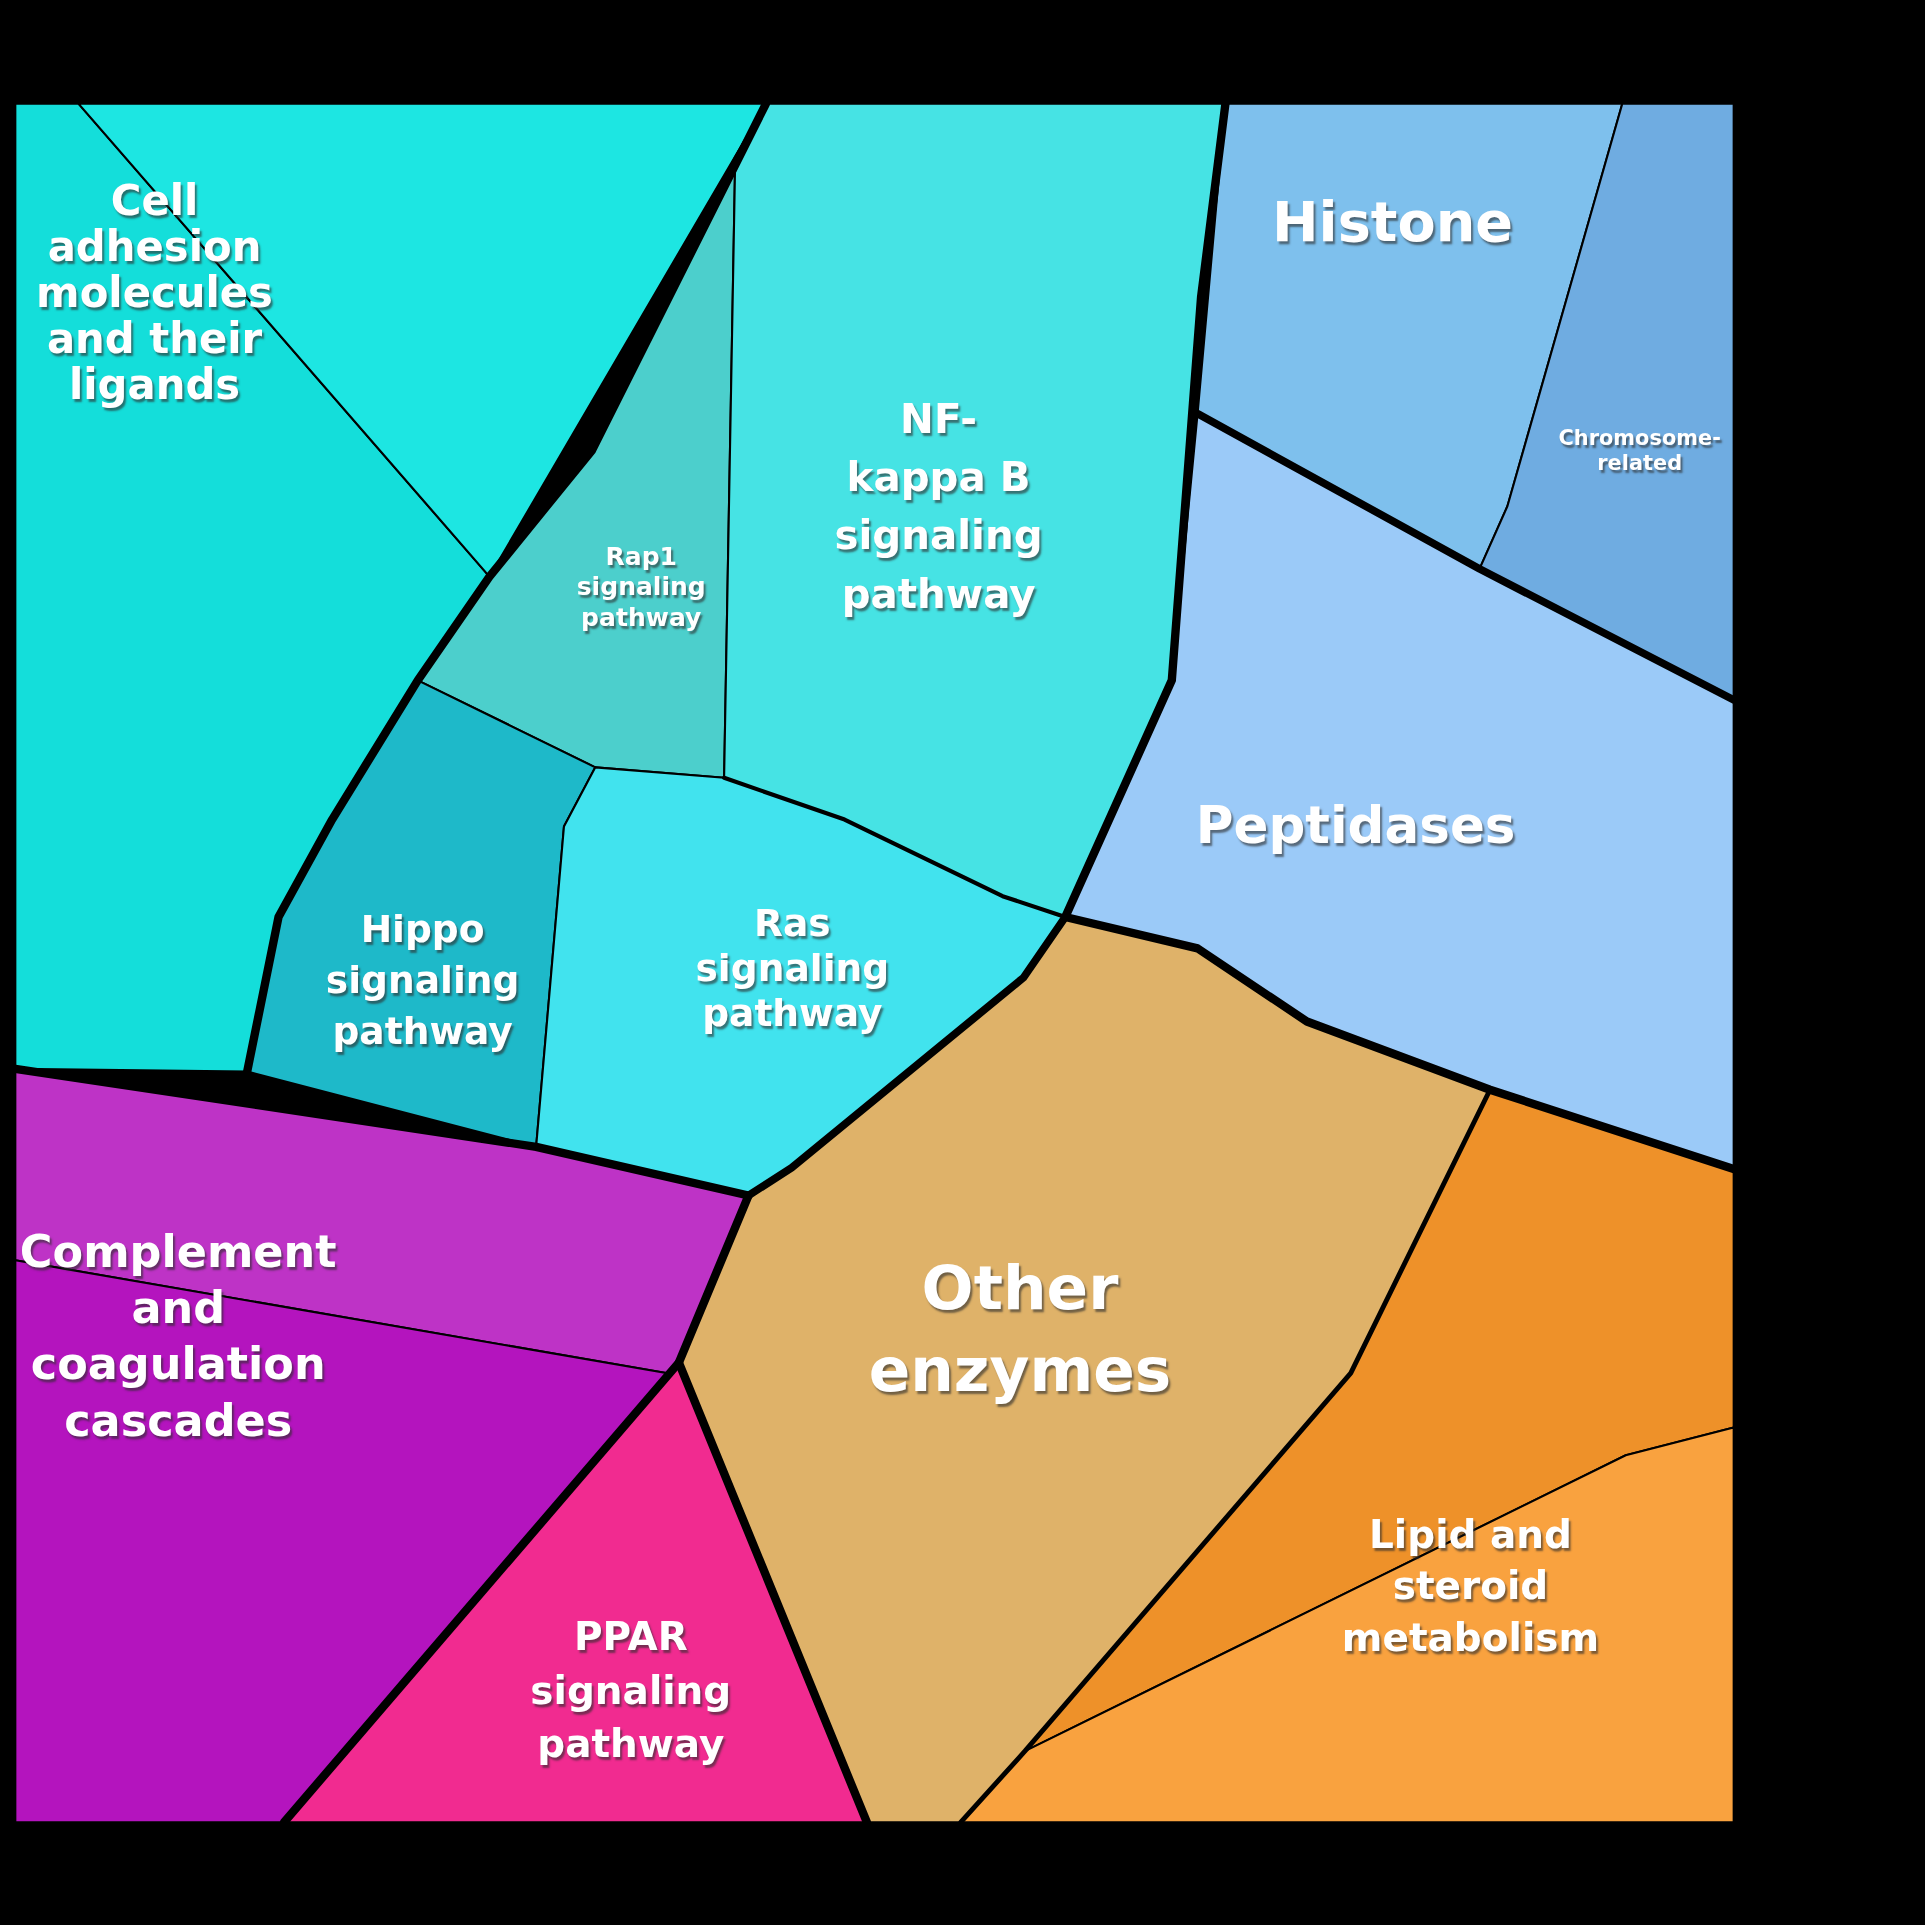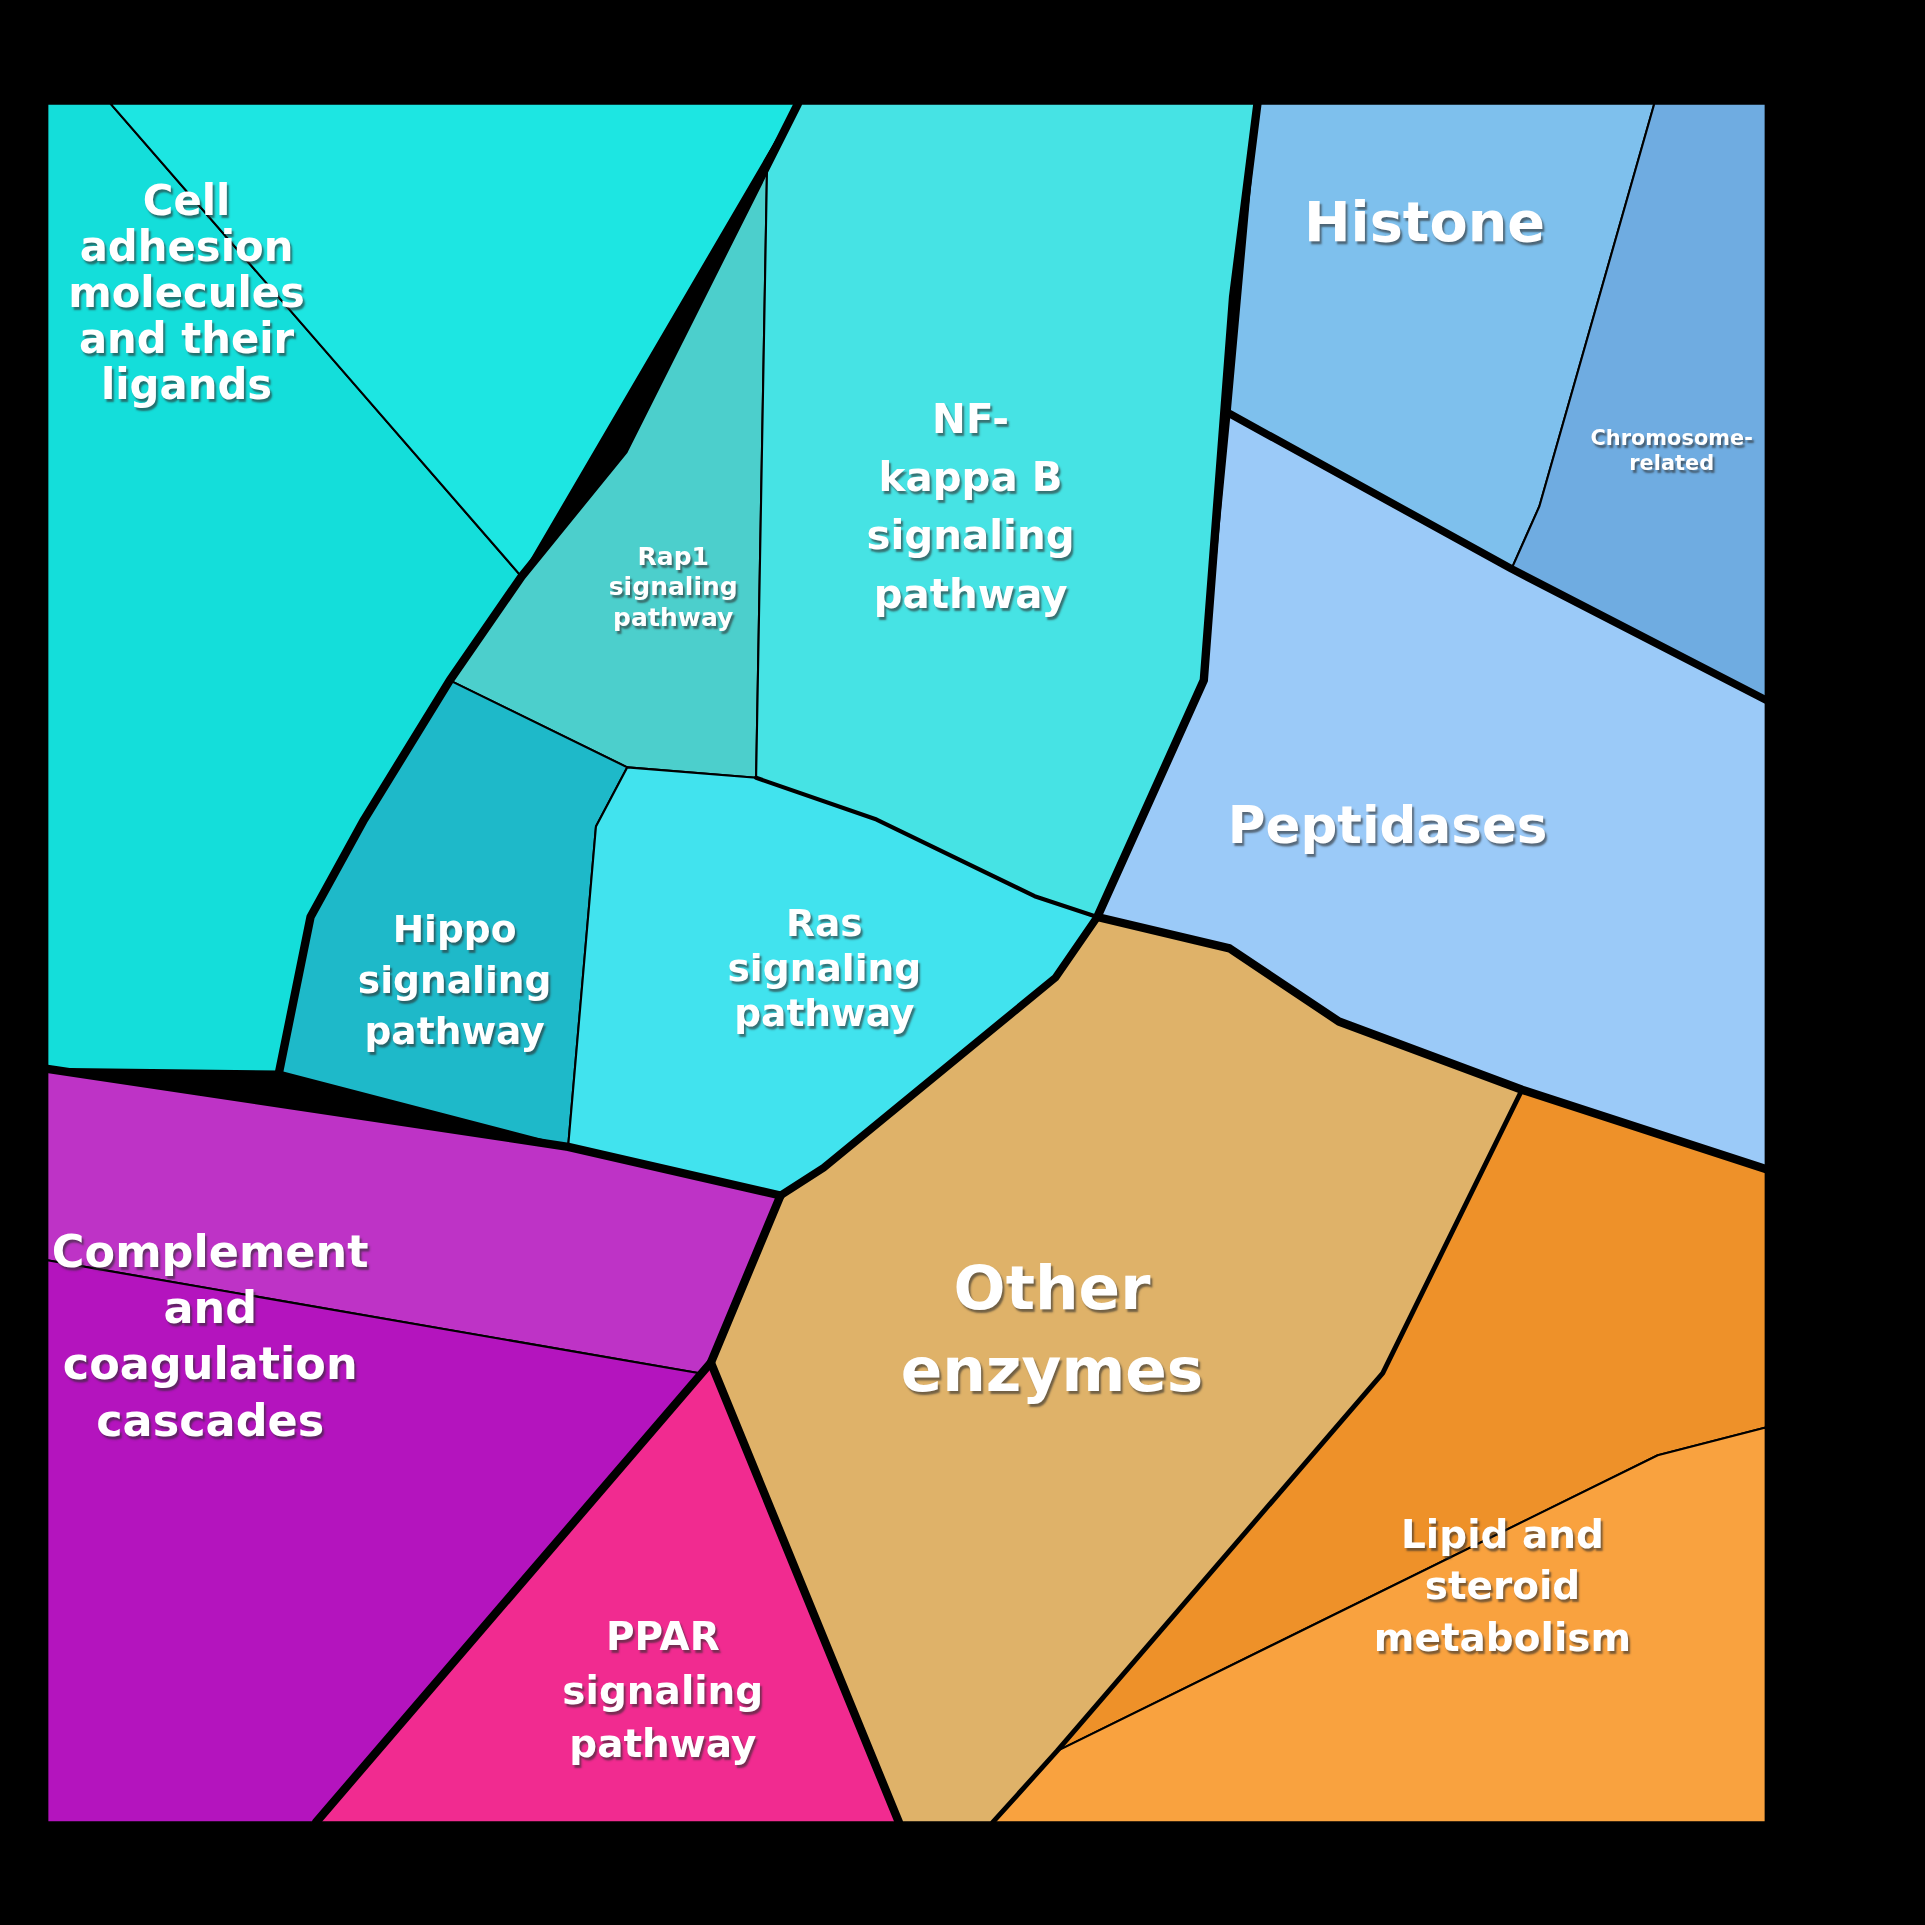--- a/index.html
+++ b/index.html
@@ -1,16 +1,16 @@
 <!DOCTYPE html>
 <html style="font-size:12.3px"><head>
 <meta charset="utf-8">
 <style>
   html,body{margin:0;padding:0;background:#000;}
-  .stage{width:1749px;height:1926px;position:relative;margin-left:32px;}
+  .stage{width:1749px;height:1926px;position:relative;}
   svg{display:block;width:100%;height:100%;}
   .cell-label{
     font-family:"DejaVu Sans","Liberation Sans",sans-serif;
     font-weight:bold;
     text-anchor:middle;
     fill:#ffffff;
     text-shadow:2px 3px 2px rgba(45,45,45,0.62);
     pointer-events:none;
   }
 </style>

